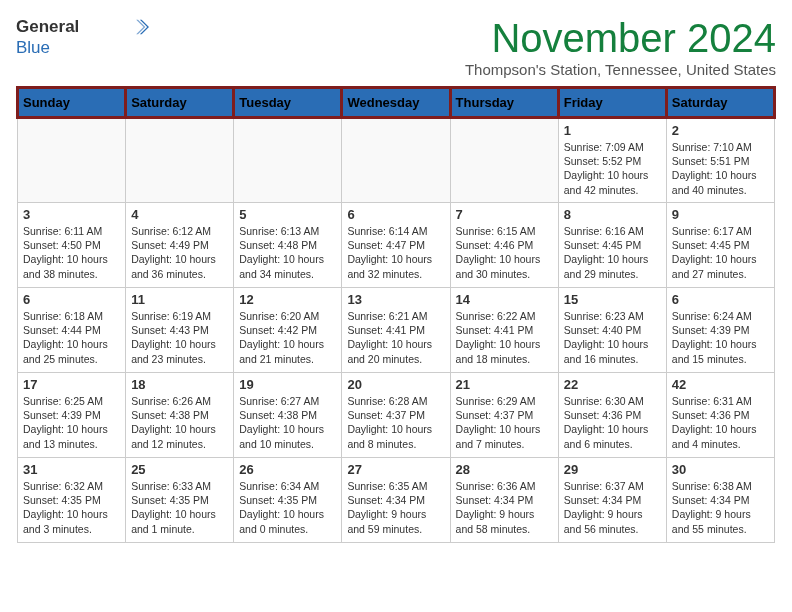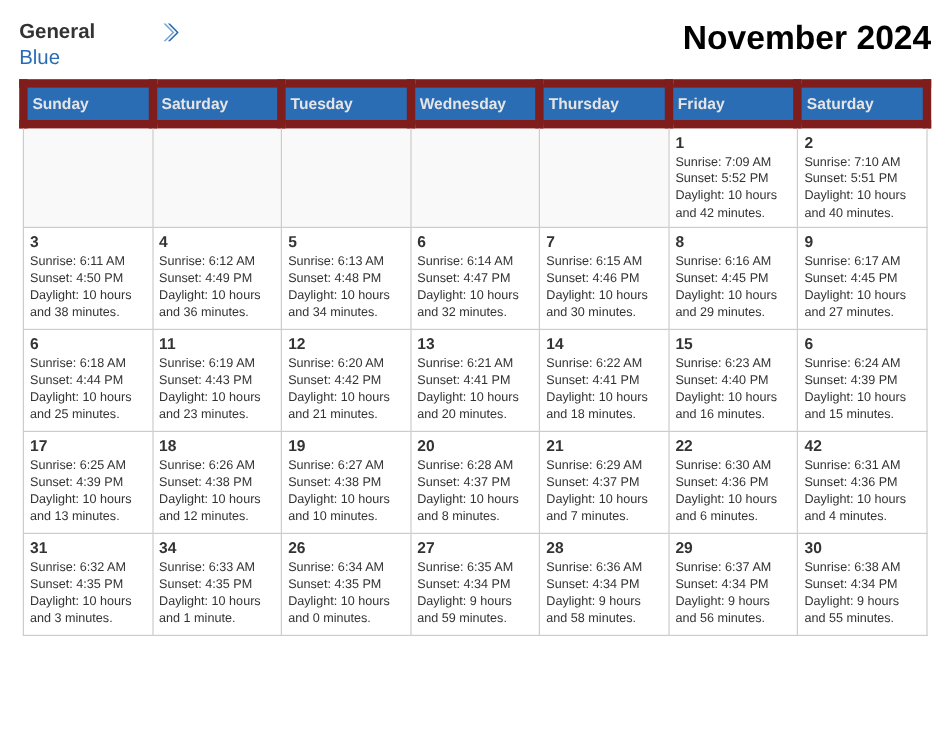--- a/index.html
+++ b/index.html
@@ -25,40 +25,40 @@
       display: inline-block;
       width: 22px;
       height: 22px;
       margin-left: 2px;
       vertical-align: middle;
     }
     .title-section {
       text-align: right;
     }
     .month-title {
-      font-size: 28px;
-      font-weight: bold;
-      color: #000000;
+      font-size: 40px;
+      font-weight: normal;
+      color: #15803d;
     }
     .location-title {
       font-size: 15px;
       color: #555;
     }
     .calendar-table {
       width: 100%;
       border-collapse: collapse;
       table-layout: fixed;
     }
     .calendar-table thead tr th {
       background-color: #2a6db5;
-      color: #e5e5e5;
+      color: #000000;
       padding: 6px 4px;
       font-size: 13px;
       font-weight: bold;
-      border: 7px solid #7f1d1d;
+      border: 3px solid #7f1d1d;
       text-align: left;
     }
     .calendar-table tbody tr td {
       border: 1px solid #ccc;
       vertical-align: top;
       padding: 4px 5px;
       font-size: 11px;
       color: #333;
       height: 85px;
       background: #fff;
@@ -94,20 +94,21 @@
       <span class="logo-text-general">General</span>
       <svg class="logo-icon" viewBox="0 0 24 24" xmlns="http://www.w3.org/2000/svg">
         <polygon points="14,4 22,12 14,20 16,20 24,12 16,4" fill="#2a6db5"></polygon>
         <polygon points="10,4 18,12 10,20 12,20 20,12 12,4" fill="#2a6db5" opacity="0.6"></polygon>
       </svg>
     </div>
     <span class="logo-text-blue">Blue</span>
   </div>
   <div class="title-section">
     <div class="month-title">November 2024</div>
+    <div class="location-title">Thompson's Station, Tennessee, United States</div>
   </div>
 </div>
 
 <table class="calendar-table">
   <thead>
     <tr>
     <th>Sunday</th>
         <th>Saturday</th>
         <th>Tuesday</th>
         <th>Wednesday</th>
@@ -221,21 +222,21 @@
           <span class="day-number">42</span>
           <div class="cell-text">Sunrise: 6:31 AM<br>Sunset: 4:36 PM<br>Daylight: 10 hours and 4 minutes.</div>
         </td>
       </tr>
       <tr>
         <td>
           <span class="day-number">31</span>
           <div class="cell-text">Sunrise: 6:32 AM<br>Sunset: 4:35 PM<br>Daylight: 10 hours and 3 minutes.</div>
         </td>
         <td>
-          <span class="day-number">34</span>
+          <span class="day-number">25</span>
           <div class="cell-text">Sunrise: 6:33 AM<br>Sunset: 4:35 PM<br>Daylight: 10 hours and 1 minute.</div>
         </td>
         <td>
           <span class="day-number">26</span>
           <div class="cell-text">Sunrise: 6:34 AM<br>Sunset: 4:35 PM<br>Daylight: 10 hours and 0 minutes.</div>
         </td>
         <td>
           <span class="day-number">27</span>
           <div class="cell-text">Sunrise: 6:35 AM<br>Sunset: 4:34 PM<br>Daylight: 9 hours and 59 minutes.</div>
         </td>

